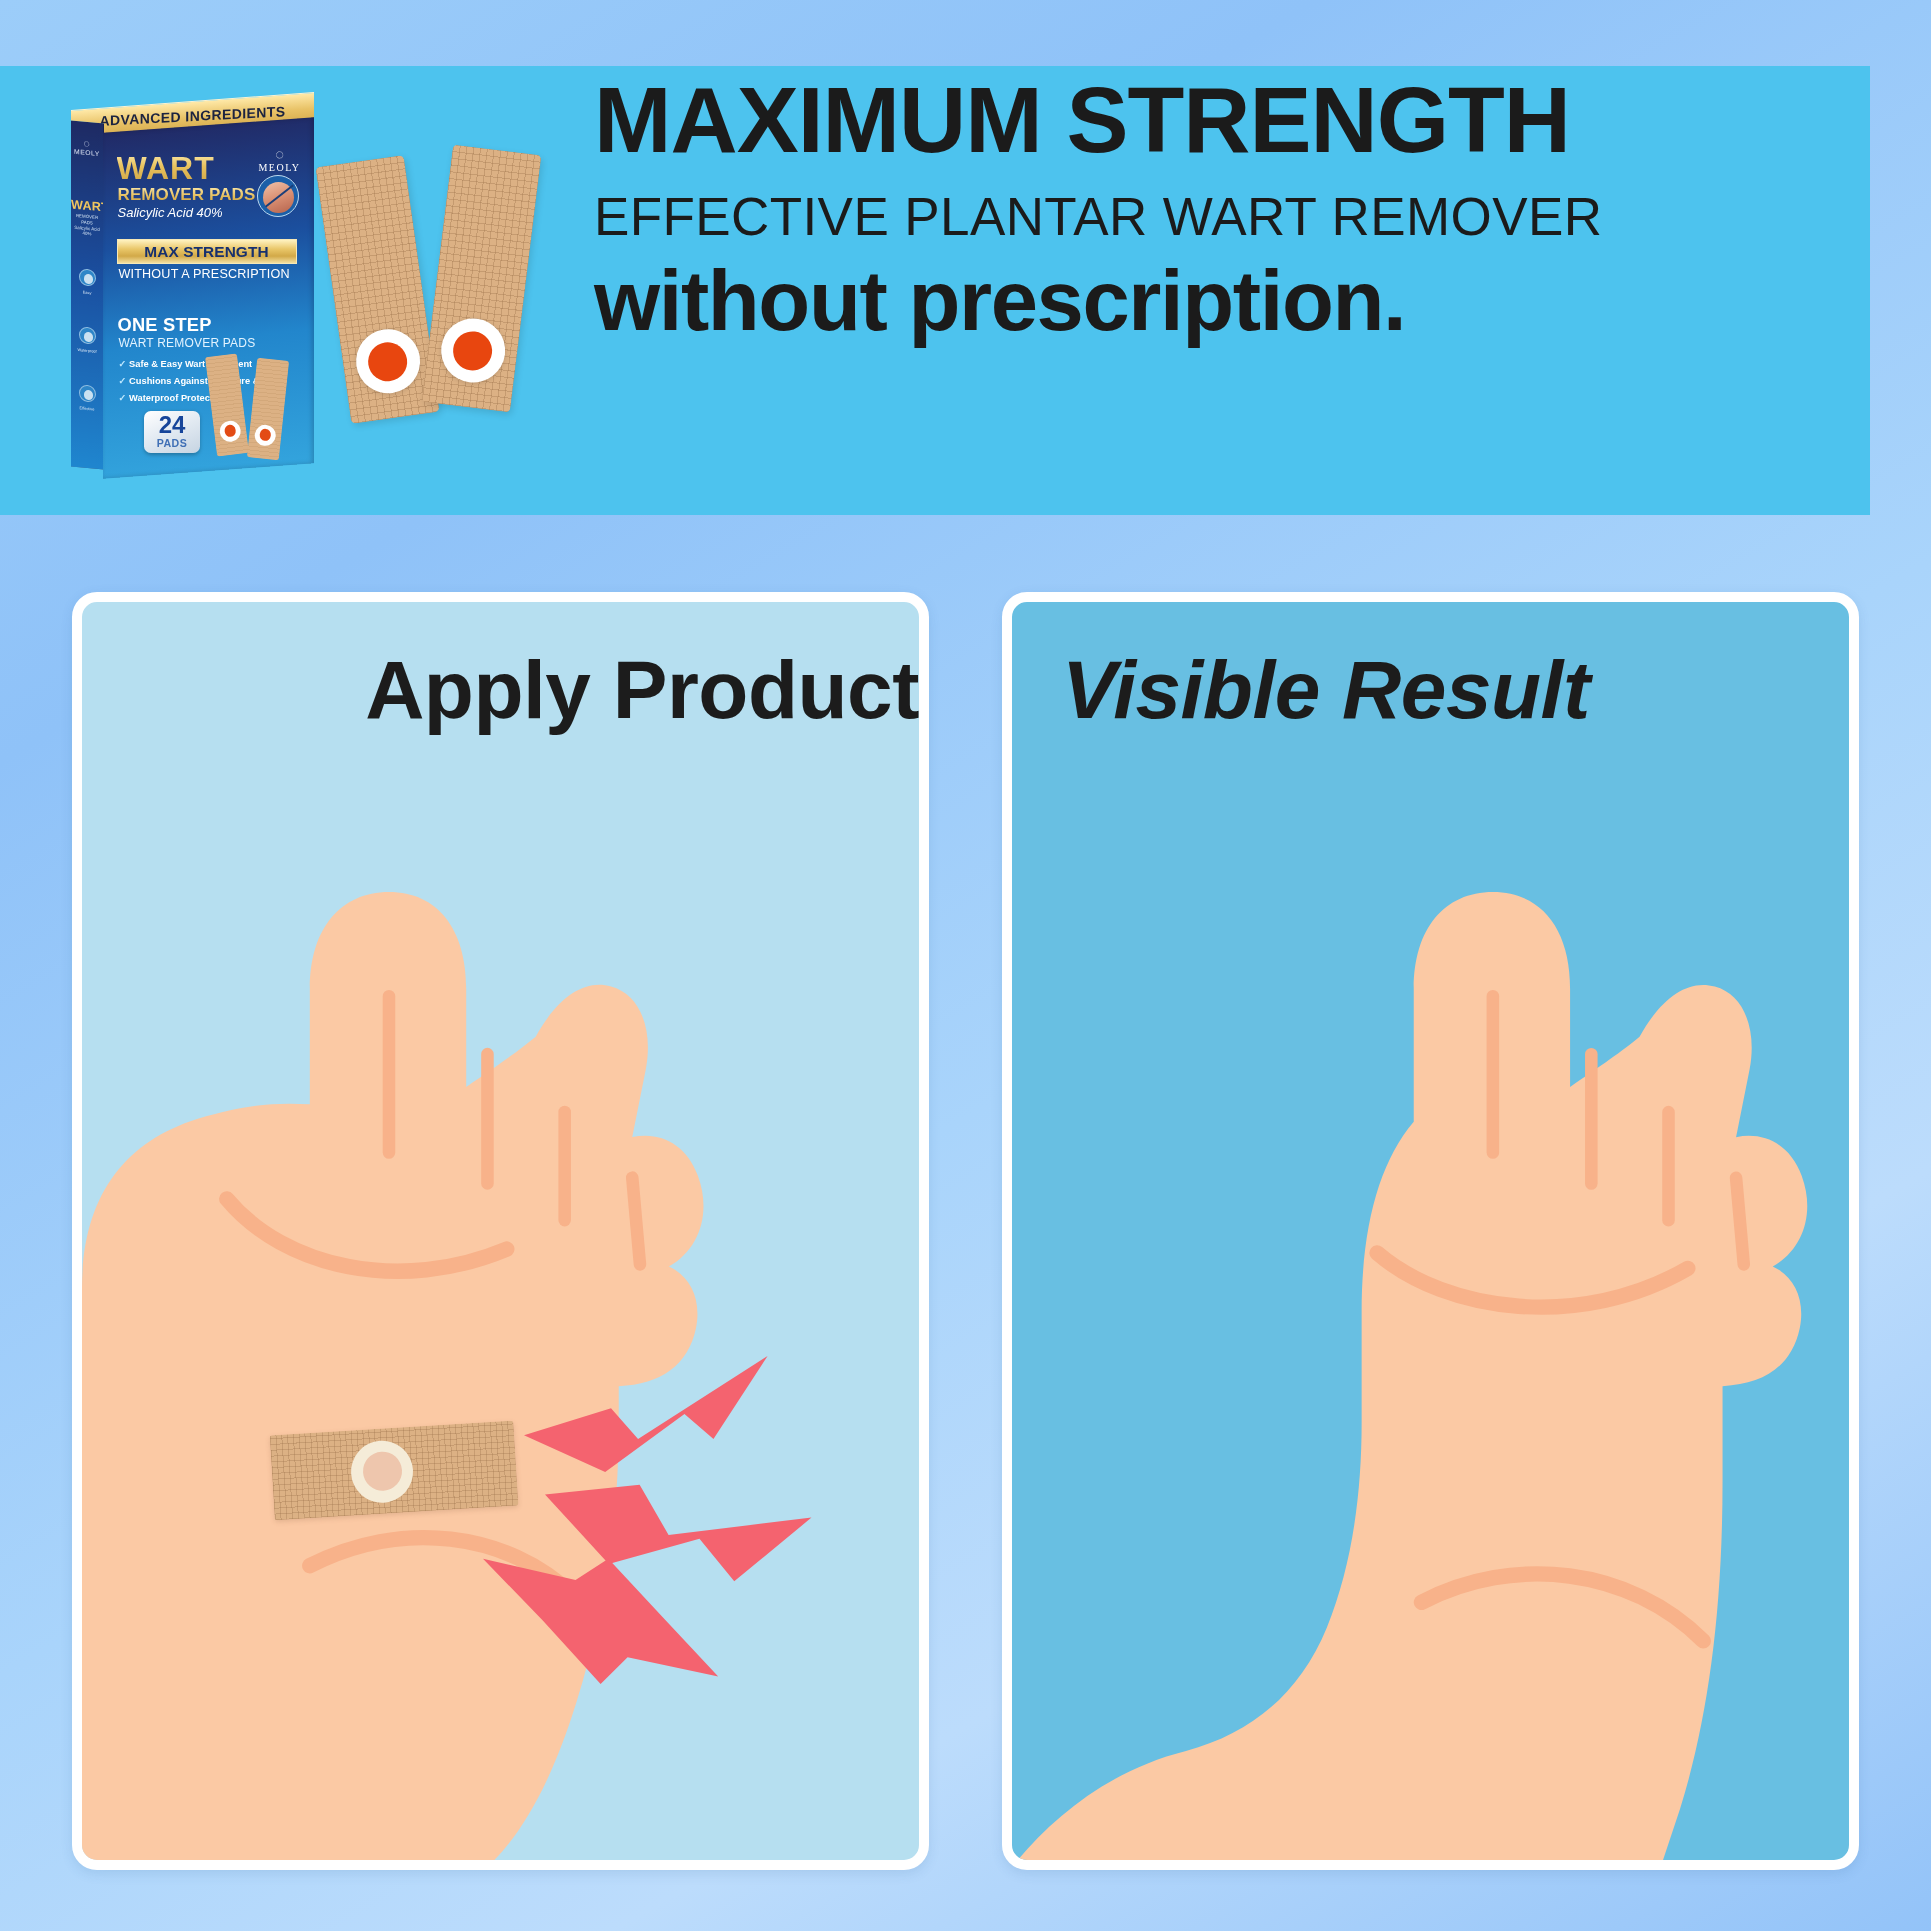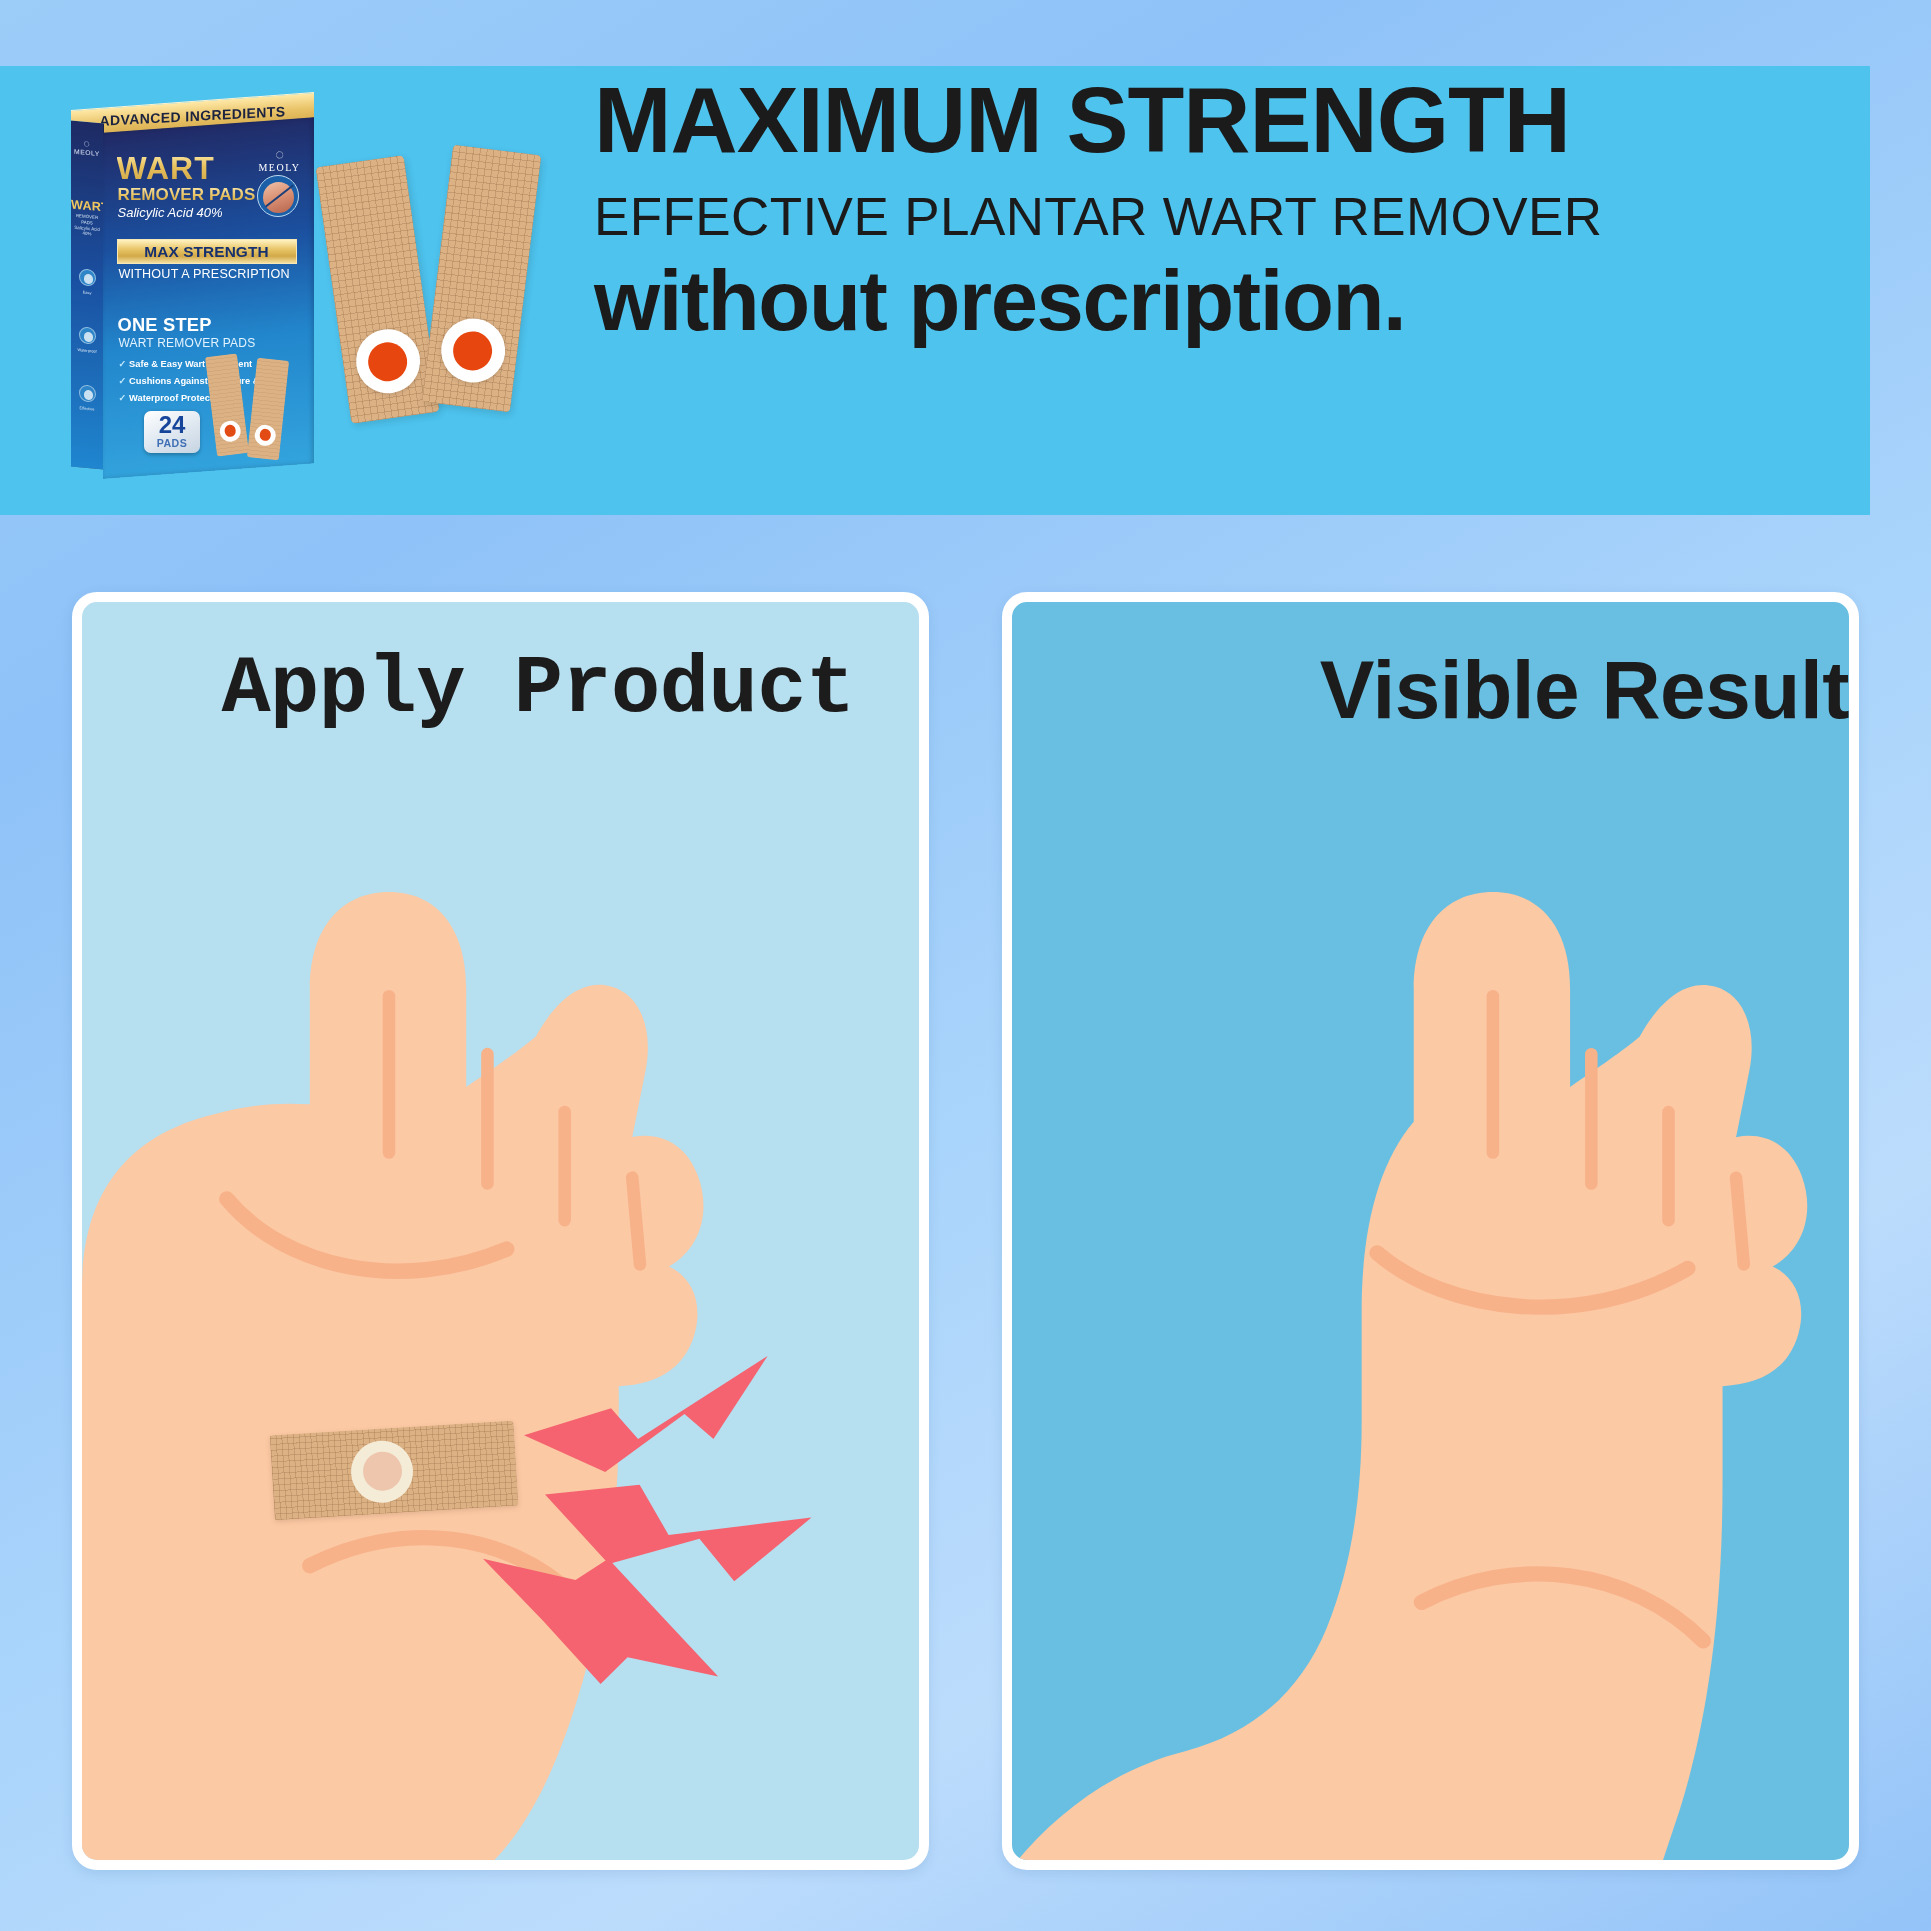--- a/index.html
+++ b/index.html
@@ -187,22 +187,22 @@
     border:10.6px solid #ffffff; border-radius:25px;
     overflow:hidden;
     box-shadow:0 3.9px 11.6px rgba(40,90,150,.13);
   }
   #panel-apply{ left:72px; background:#b6dff0; }
   #panel-result{ left:1002px; background:#68bfe2; }
   .panel-title{
     position:absolute; left:0; right:0; top:41px; text-align:center;
     font-size:82px; font-weight:700; color:#1c1c1c; letter-spacing:-0.5px;
   }
-  #panel-apply .panel-title{ text-align:center; padding-left:75px;font-family:Liberation Mono, monospace; }
-  #panel-result .panel-title{ text-align:right; padding-left:82px; }
+  #panel-apply .panel-title{ text-align:right; padding-left:75px; }
+  #panel-result .panel-title{ text-align:left; padding-left:50px;font-style:italic; }
   .foot-svg{ position:absolute; }
 
   
   .bolt{ position:absolute; }
 </style>
 </head>
 <body>
 
 <div id="header-banner">
 

